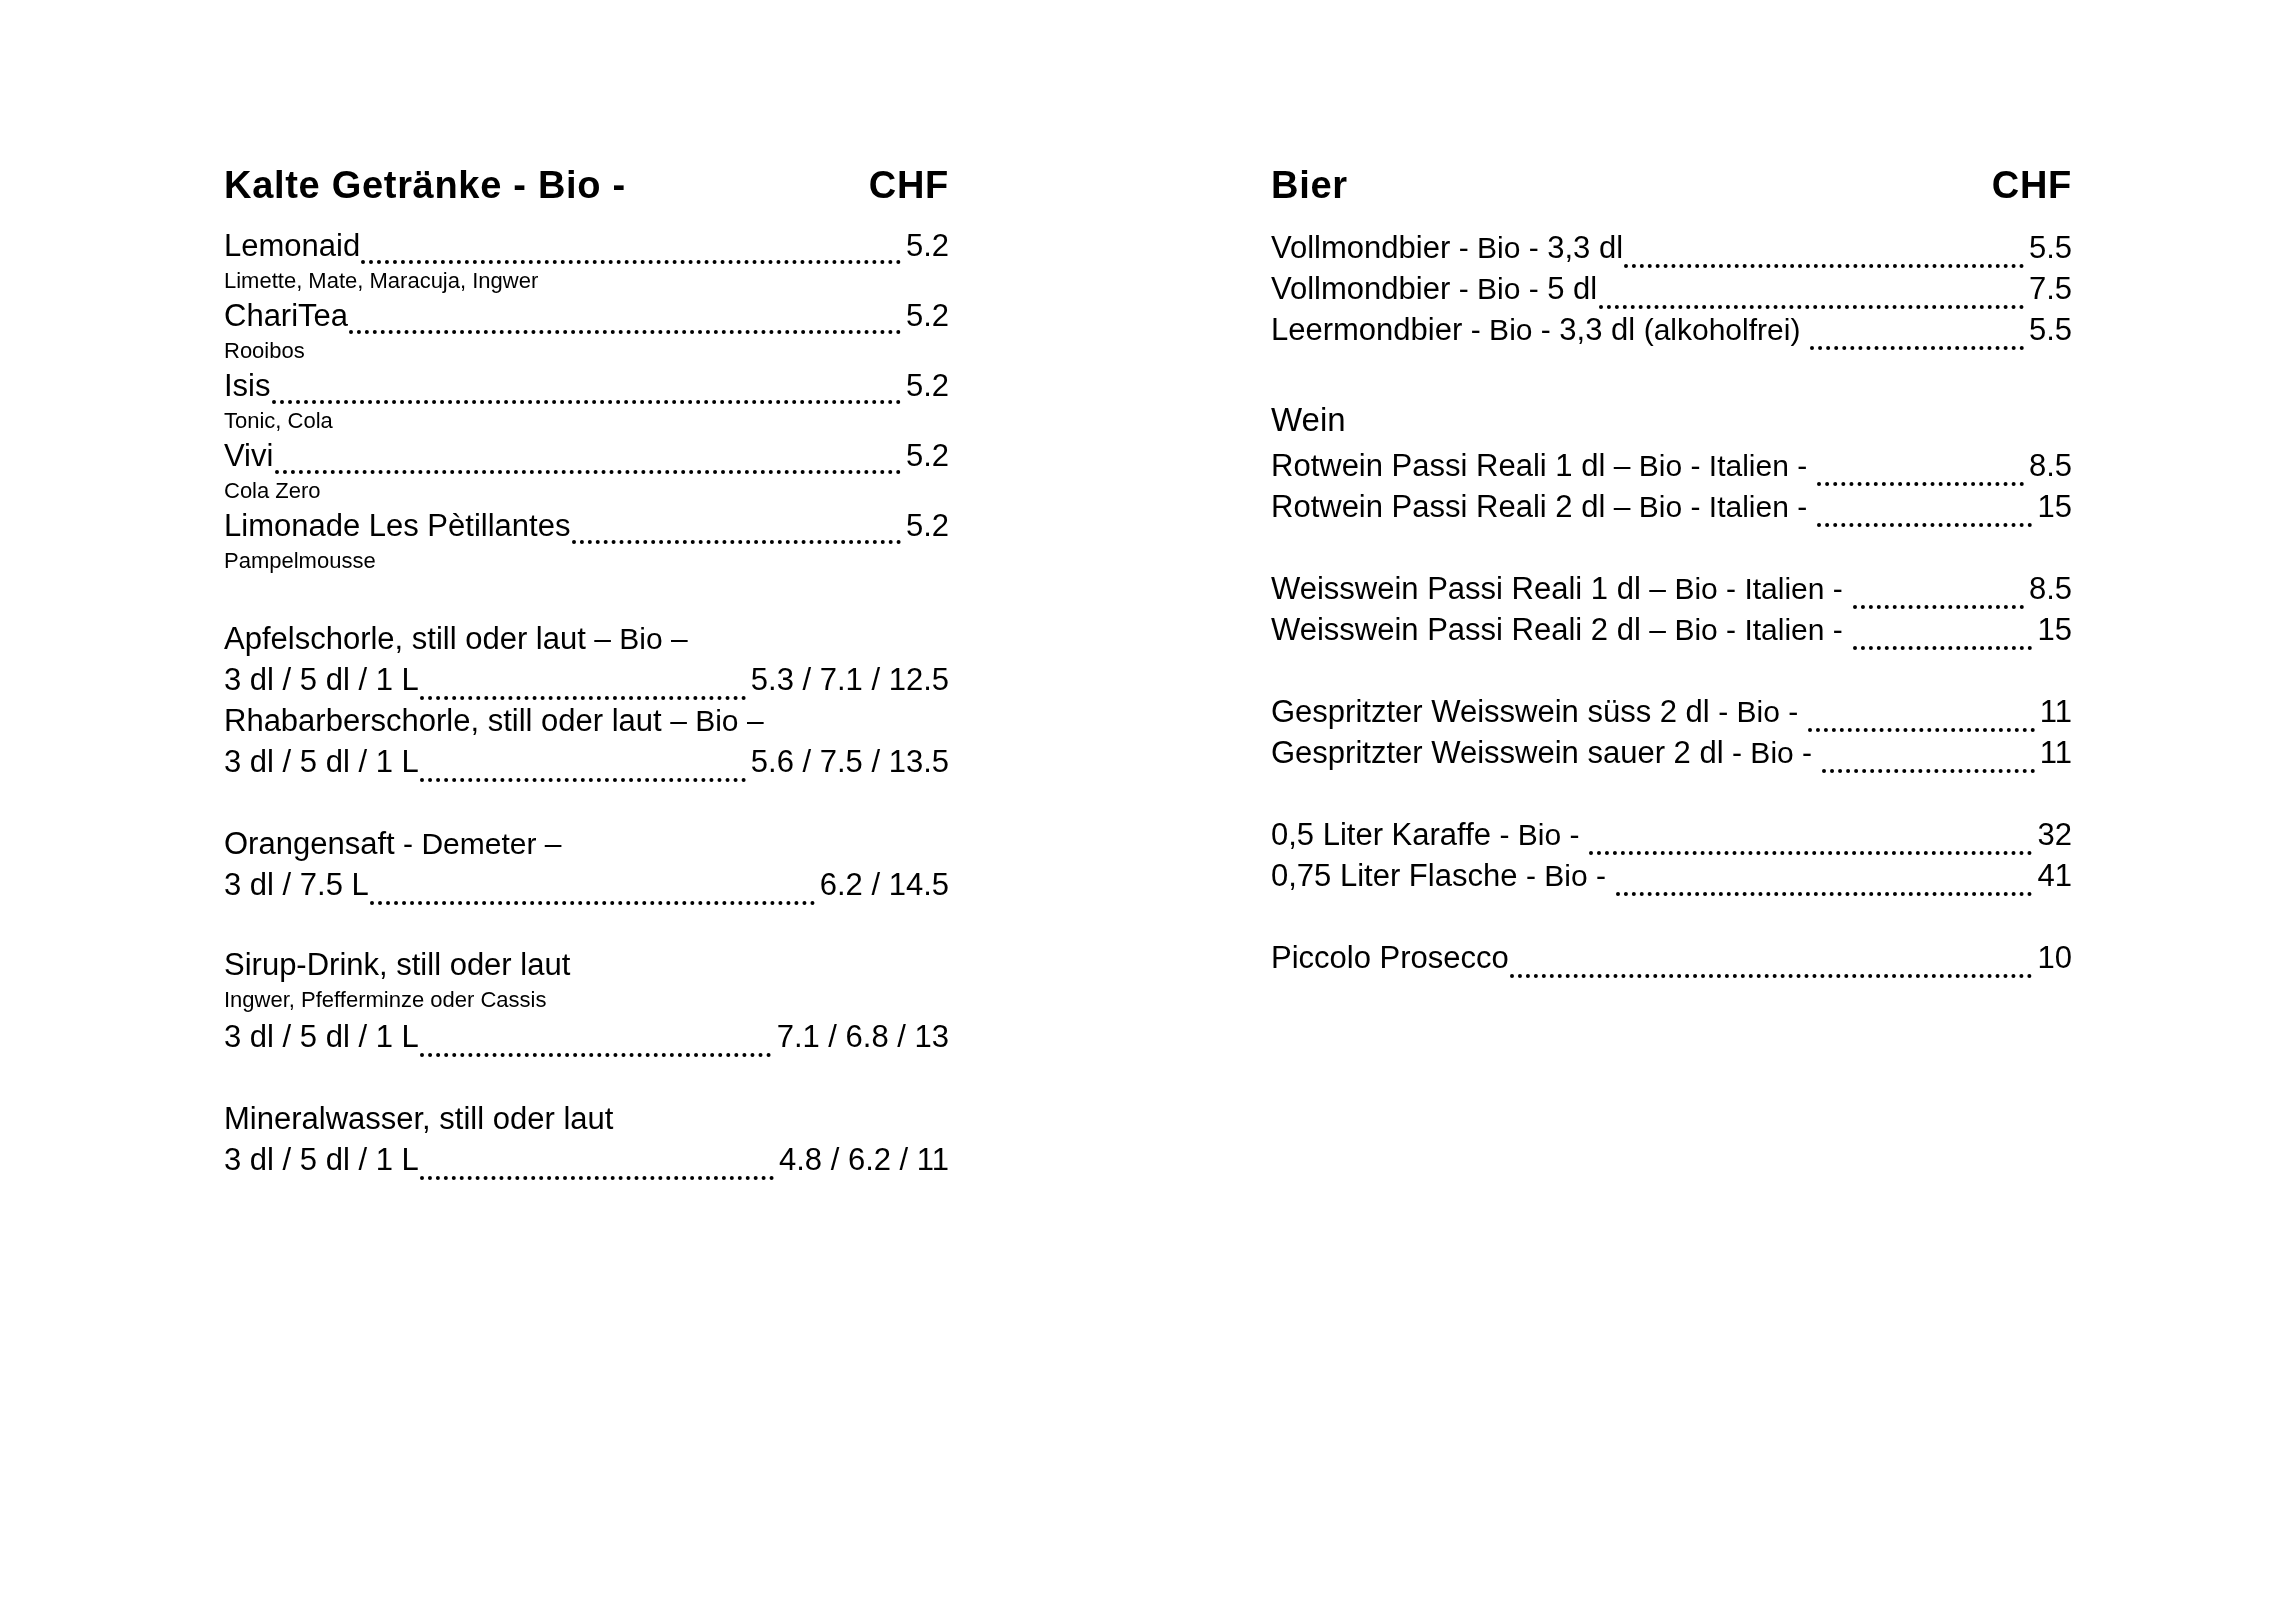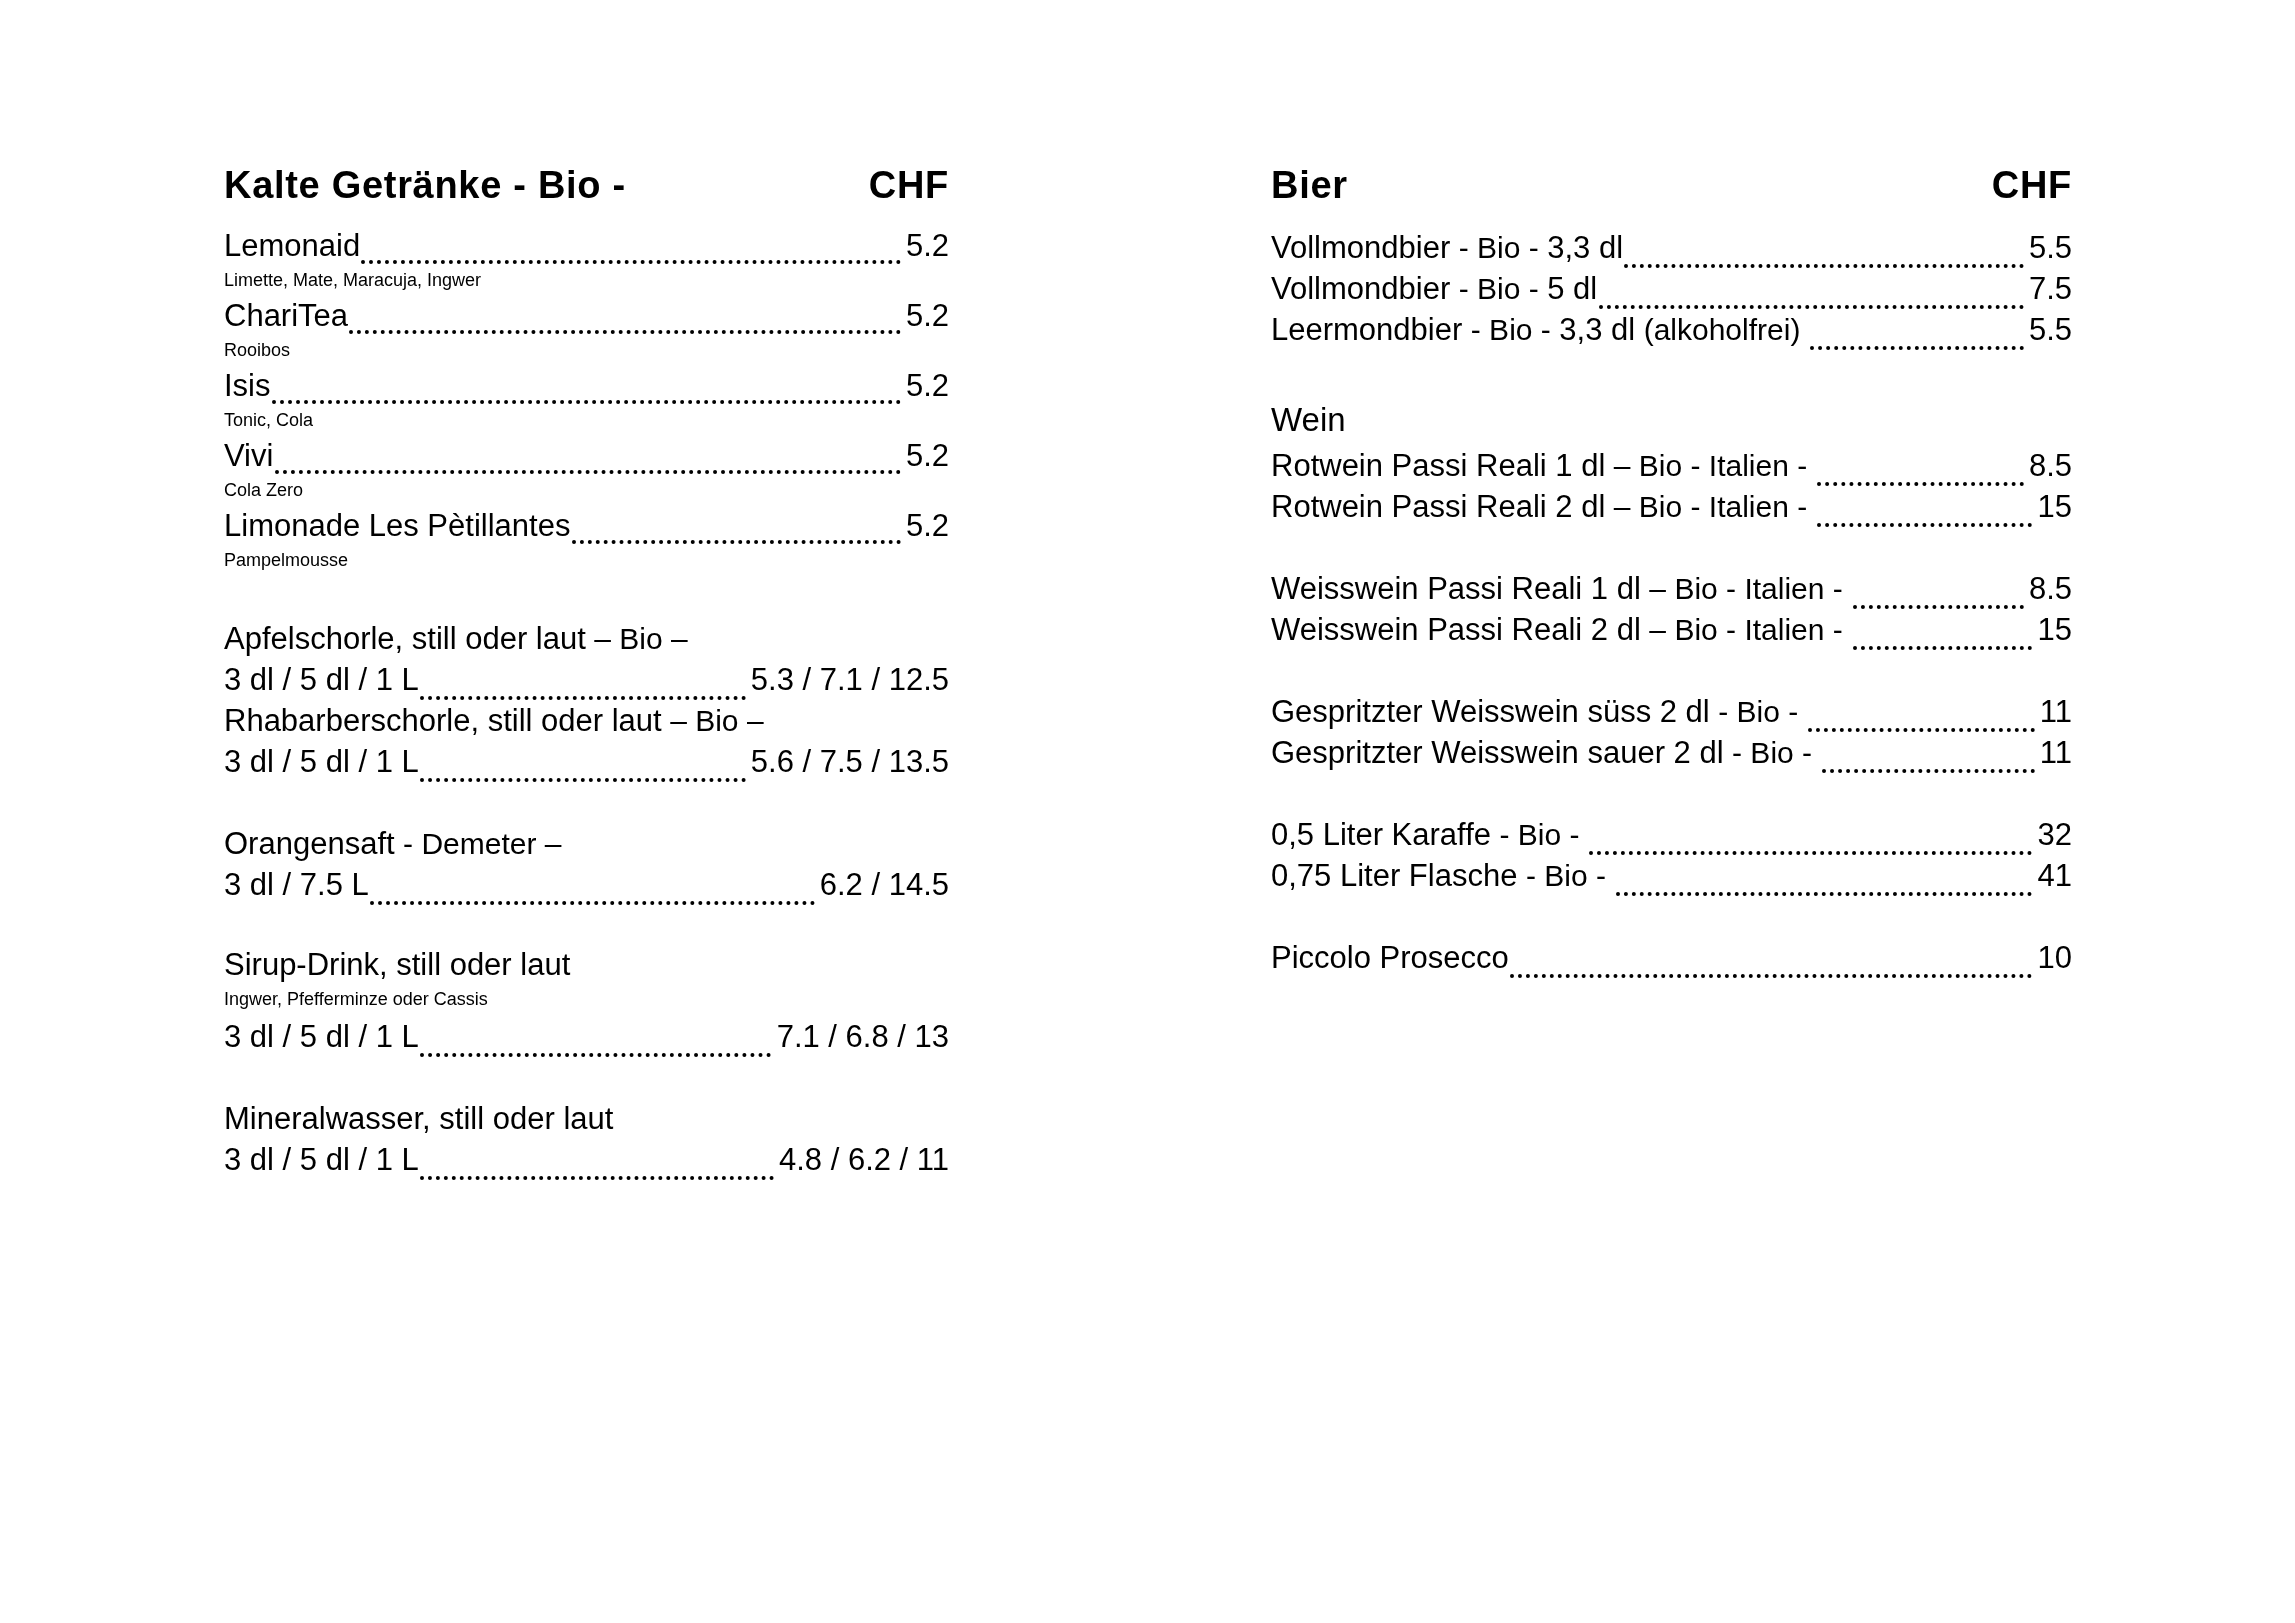--- a/index.html
+++ b/index.html
@@ -30,21 +30,21 @@
   .row {
     display: flex;
     align-items: flex-end;
     font-size: 31px;
     line-height: 41px;
     white-space: nowrap;
   }
   .row.tight { line-height: 37px; }
 
   .subrow {
-    font-size: 18px;
+    font-size: 22px;
     line-height: 33px;
     white-space: nowrap;
   }
 
   .label { white-space: nowrap; }
   .small { font-size: 30px; }
   .label .small { margin: 0 8.5px; }
 
   .dots {
     flex: 1;

